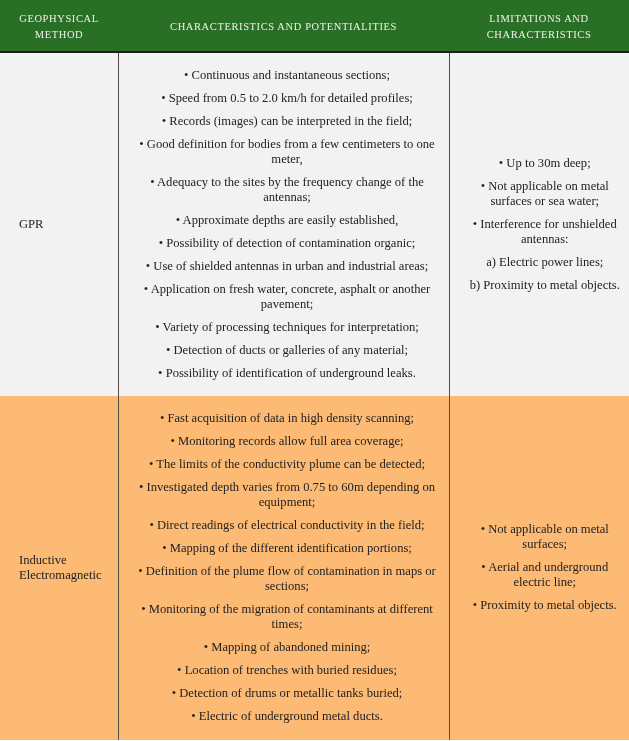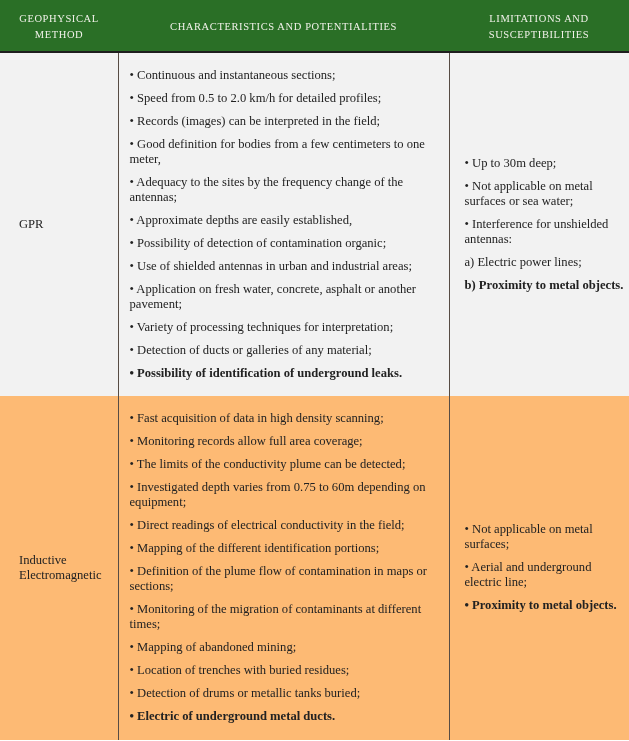--- a/index.html
+++ b/index.html
@@ -10,44 +10,44 @@
   col.c3 { width: 180px; }
   thead tr { height: 50px; }
   thead th {
     background: #2a6f26; color: #f2f2ea; font-weight: normal;
     font-size: 10.5px; letter-spacing: 0.6px; line-height: 16px;
     text-align: center; vertical-align: middle; padding: 2px 6px;
     border-bottom: 2px solid #1e1e1e;
   }
   thead th.first { border-top: 3px solid #2a6f26; }
   tbody td { vertical-align: middle; font-size: 12.6px; line-height: 15px; padding: 0 8px 0 11px; }
-  tbody td + td { border-left: 1.5px solid #574c44; }
+  tbody td + td { border-left: 1.5px solid #574c44; text-align: center; }
   tr.row-gpr td { background: #f2f2f2; height: 343px; }
   tr.row-em td { background: #fdba74; height: 344px; }
   td.method { padding-left: 19px; }
   ul.items { list-style: none; margin: 0; padding: 0; }
   ul.items li { margin: 0 0 8px 0; }
-  ul.items li:last-child { margin-bottom: 0; font-weight: bold; }
+  ul.items li:last-child { margin-bottom: 0; }
   td.chars { padding-left: 11px; padding-right: 4px; }
   td.limits { padding-left: 15px; padding-right: 4px; }
 </style>
 </head>
 <body>
 
 <table class="geo">
   <colgroup>
       <col class="c1">
       <col class="c2">
       <col class="c3">
     </colgroup>
   <thead>
     <tr>
       <th class="first">GEOPHYSICAL METHOD</th>
       <th class="first">CHARACTERISTICS AND POTENTIALITIES</th>
-      <th class="first">LIMITATIONS AND SUSCEPTIBILITIES</th>
+      <th class="first">LIMITATIONS AND CHARACTERISTICS</th>
     </tr>
   </thead>
   <tbody>
     <tr class="row-gpr">
       <td class="method">GPR</td>
       <td class="chars">
         <ul class="items">
           <li>• Continuous and instantaneous sections;</li>
           <li>• Speed from 0.5 to 2.0 km/h for detailed profiles;</li>
           <li>• Records (images) can be interpreted in the field;</li>

